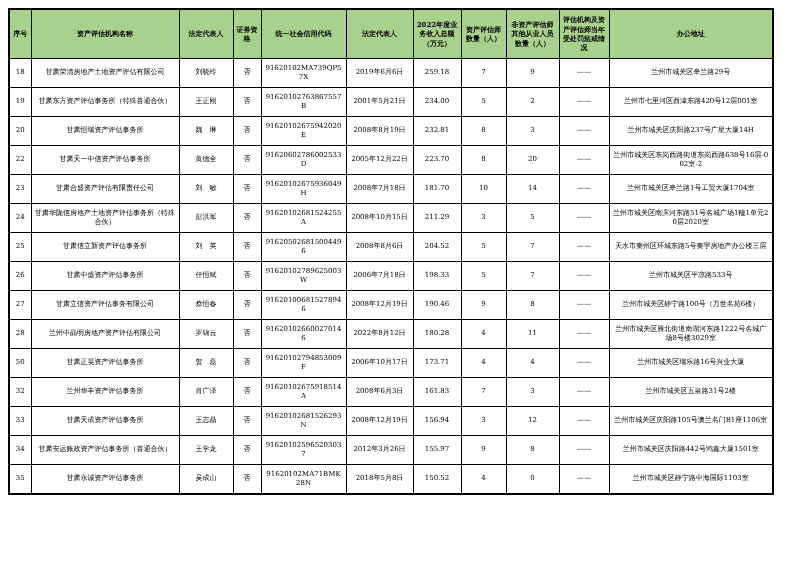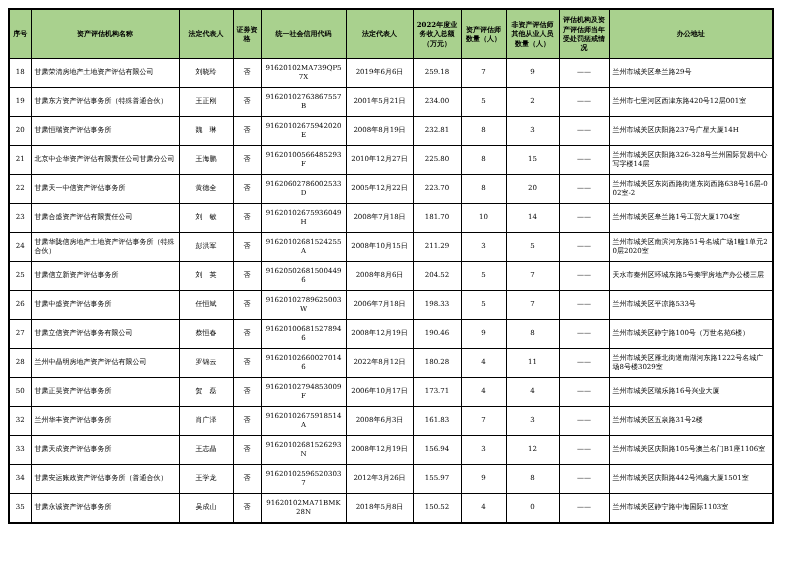--- a/index.html
+++ b/index.html
@@ -30,21 +30,21 @@
     text-align:center;
     vertical-align:middle;
   }
   td{
     height:26px;
     padding:1px 3px;
     text-align:center;
     vertical-align:middle;
     background:#ffffff;
   }
-  td.left{text-align:left;}
+  td.left{text-align:center;}
 </style>
 </head>
 <body>
 
 <div class="sheet">
   <table>
     <colgroup>
       <col style="width:22px">
       <col style="width:148px">
       <col style="width:54px">
@@ -106,33 +106,20 @@
           <td>否</td>
           <td>91620102675942020E</td>
           <td>2008年8月19日</td>
           <td>232.81</td>
           <td>8</td>
           <td>3</td>
           <td>——</td>
           <td class="left">兰州市城关区庆阳路237号广星大厦14H</td>
         </tr>
         <tr>
-          <td>21</td>
-          <td class="left">北京中企华资产评估有限责任公司甘肃分公司</td>
-          <td>王海鹏</td>
-          <td>否</td>
-          <td>91620100566485293F</td>
-          <td>2010年12月27日</td>
-          <td>225.80</td>
-          <td>8</td>
-          <td>15</td>
-          <td>——</td>
-          <td class="left">兰州市城关区庆阳路326-328号兰州国际贸易中心写字楼14层</td>
-        </tr>
-        <tr>
           <td>22</td>
           <td class="left">甘肃天一中信资产评估事务所</td>
           <td>黄德全</td>
           <td>否</td>
           <td>91620602786002533D</td>
           <td>2005年12月22日</td>
           <td>223.70</td>
           <td>8</td>
           <td>20</td>
           <td>——</td>

